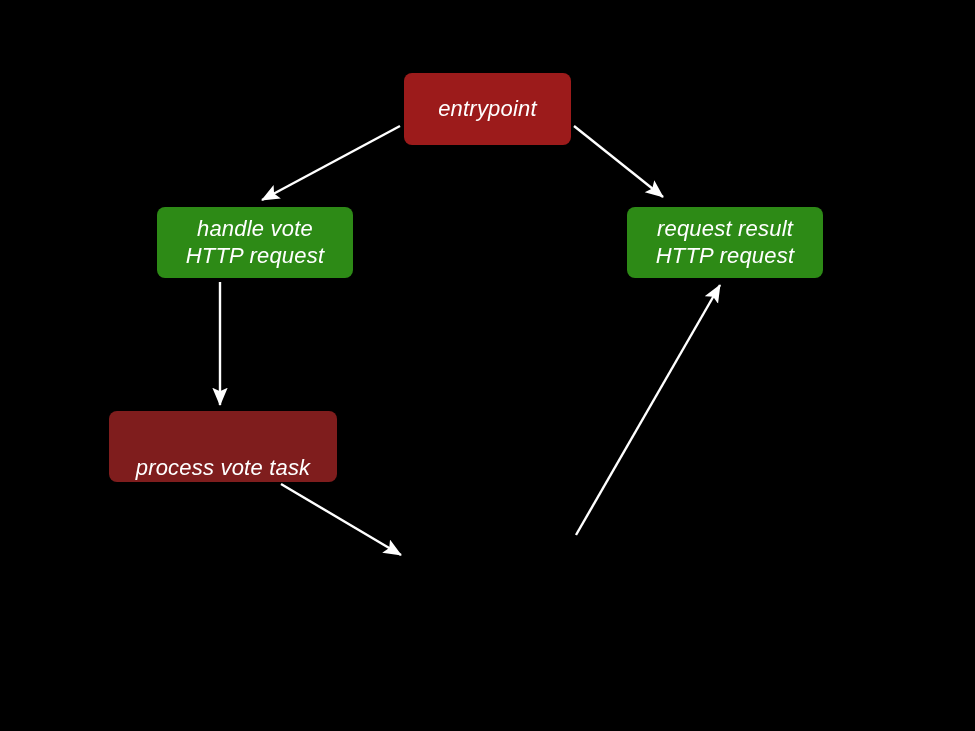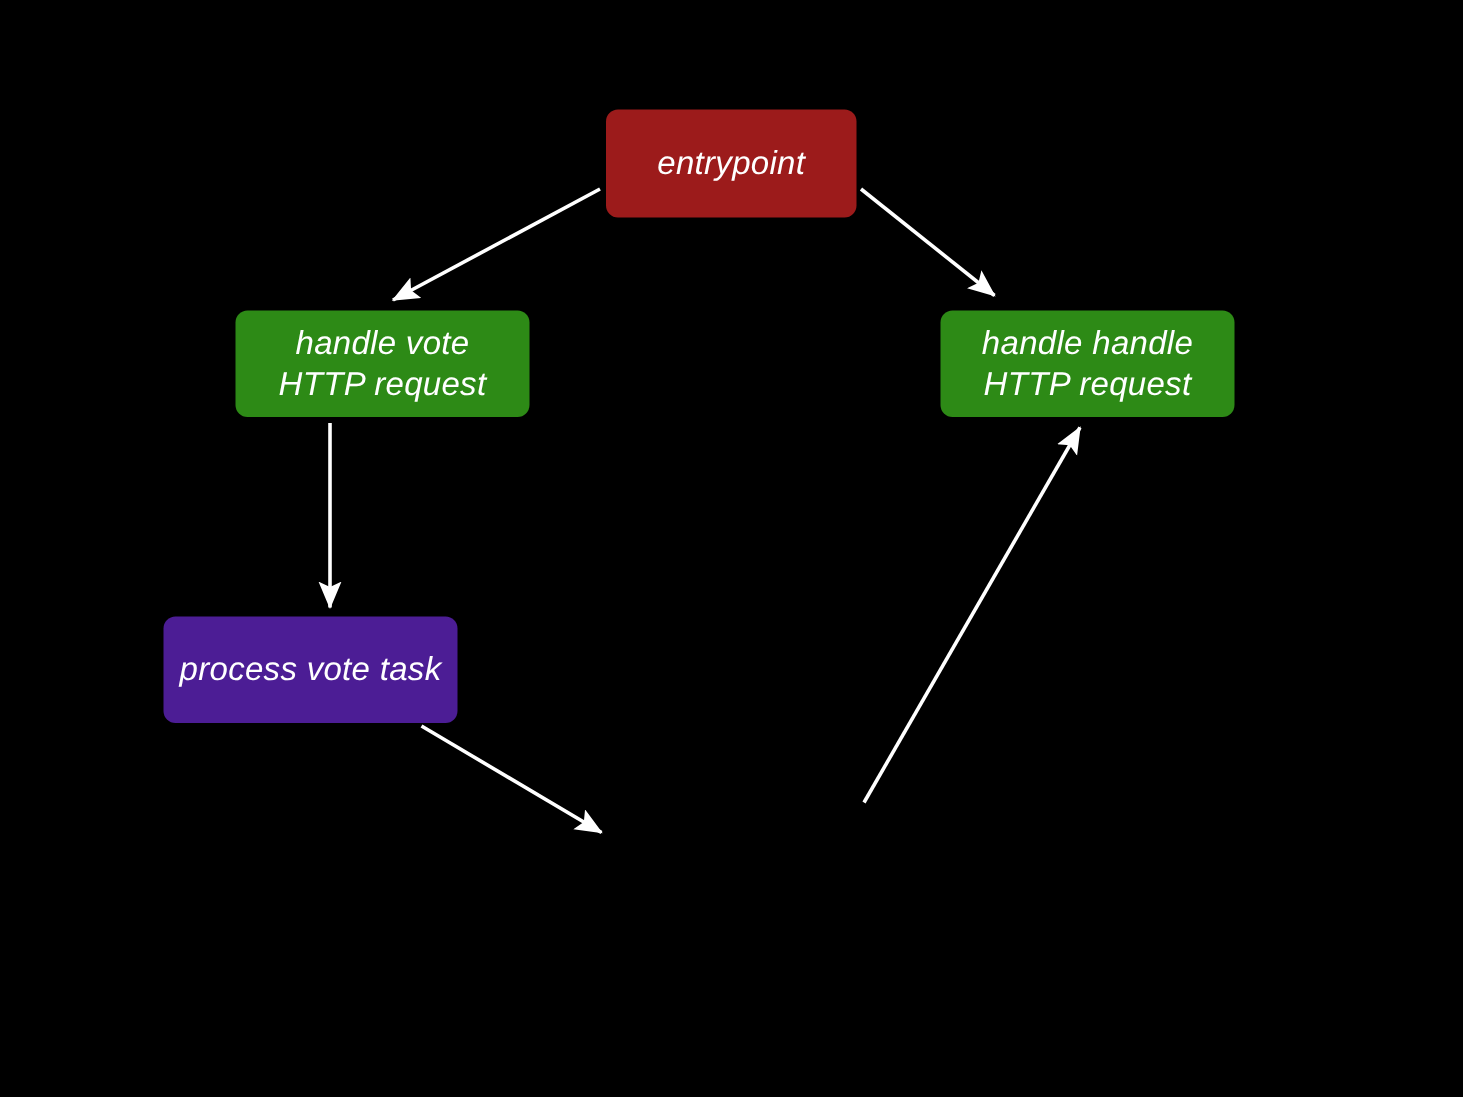--- a/index.html
+++ b/index.html
@@ -60,19 +60,19 @@
         <line x1="281" y1="484" x2="401" y2="555" stroke="#ffffff" marker-end="url(#arrowhead)"></line>
         <line x1="576" y1="535" x2="720" y2="285" stroke="#ffffff" marker-end="url(#arrowhead)"></line>
       </g>
   </svg>
 
   <div class="node node-red" style="left: 404px; top: 73px; width: 167px; height: 72px; background: rgb(156, 27, 27); color: rgb(255, 255, 255);"><span>entrypoint</span></div>
 
   <div class="node node-green" style="left: 122px; top: 207px; width: 196px; height: 71px; background: rgb(45, 138, 22); color: rgb(255, 255, 255); margin-left: 35px;"><span>handle vote
 HTTP request</span></div>
 
-  <div class="node node-green" style="left: 627px; top: 207px; width: 196px; height: 71px; background: rgb(45, 138, 22); color: rgb(255, 255, 255);"><span>handle handle
+  <div class="node node-green" style="left: 627px; top: 207px; width: 196px; height: 71px; background: rgb(45, 138, 22); color: rgb(255, 255, 255);"><span>request result
 HTTP request</span></div>
 
-  <div class="node node-green" style="left: 109px; top: 411px; width: 196px; height: 71px; background: #4c1d95; color: rgb(255, 255, 255);"><span>process vote task</span></div>
+  <div class="node node-green" style="left: 109px; top: 411px; width: 228px; height: 71px; background: #7f1d1d; color: rgb(255, 255, 255); align-items: flex-end;"><span>process vote task</span></div>
 
 
 </div>
 
 </body></html>

